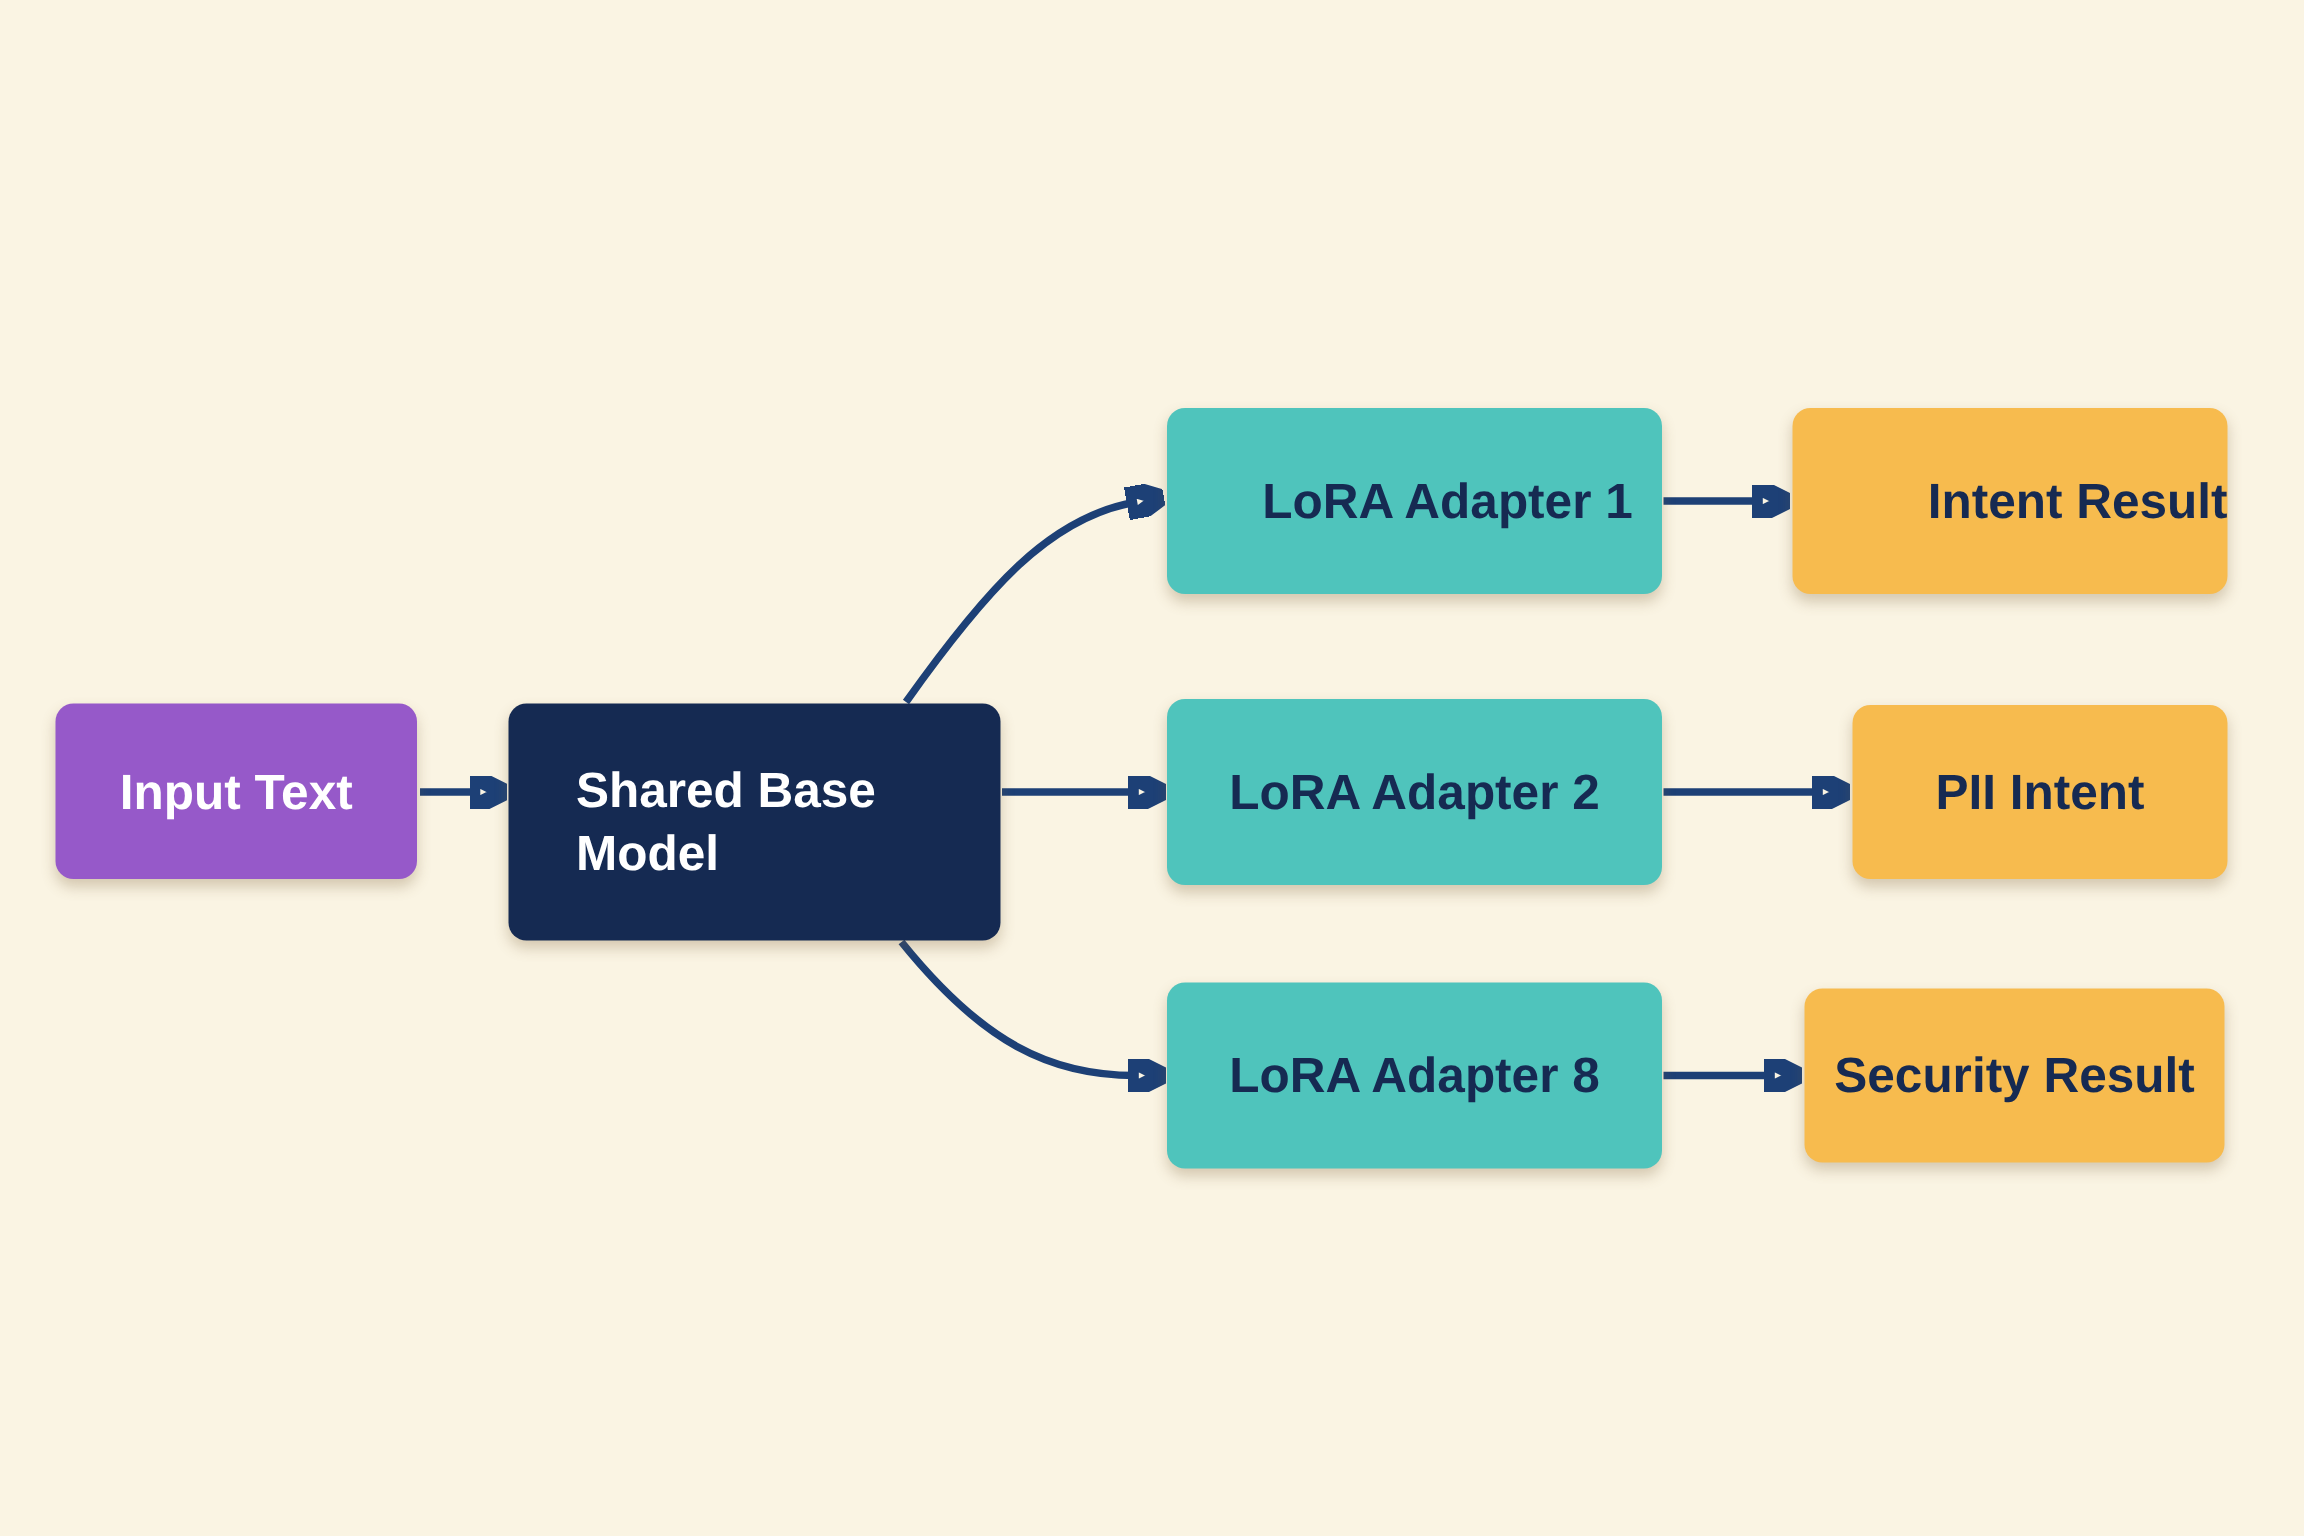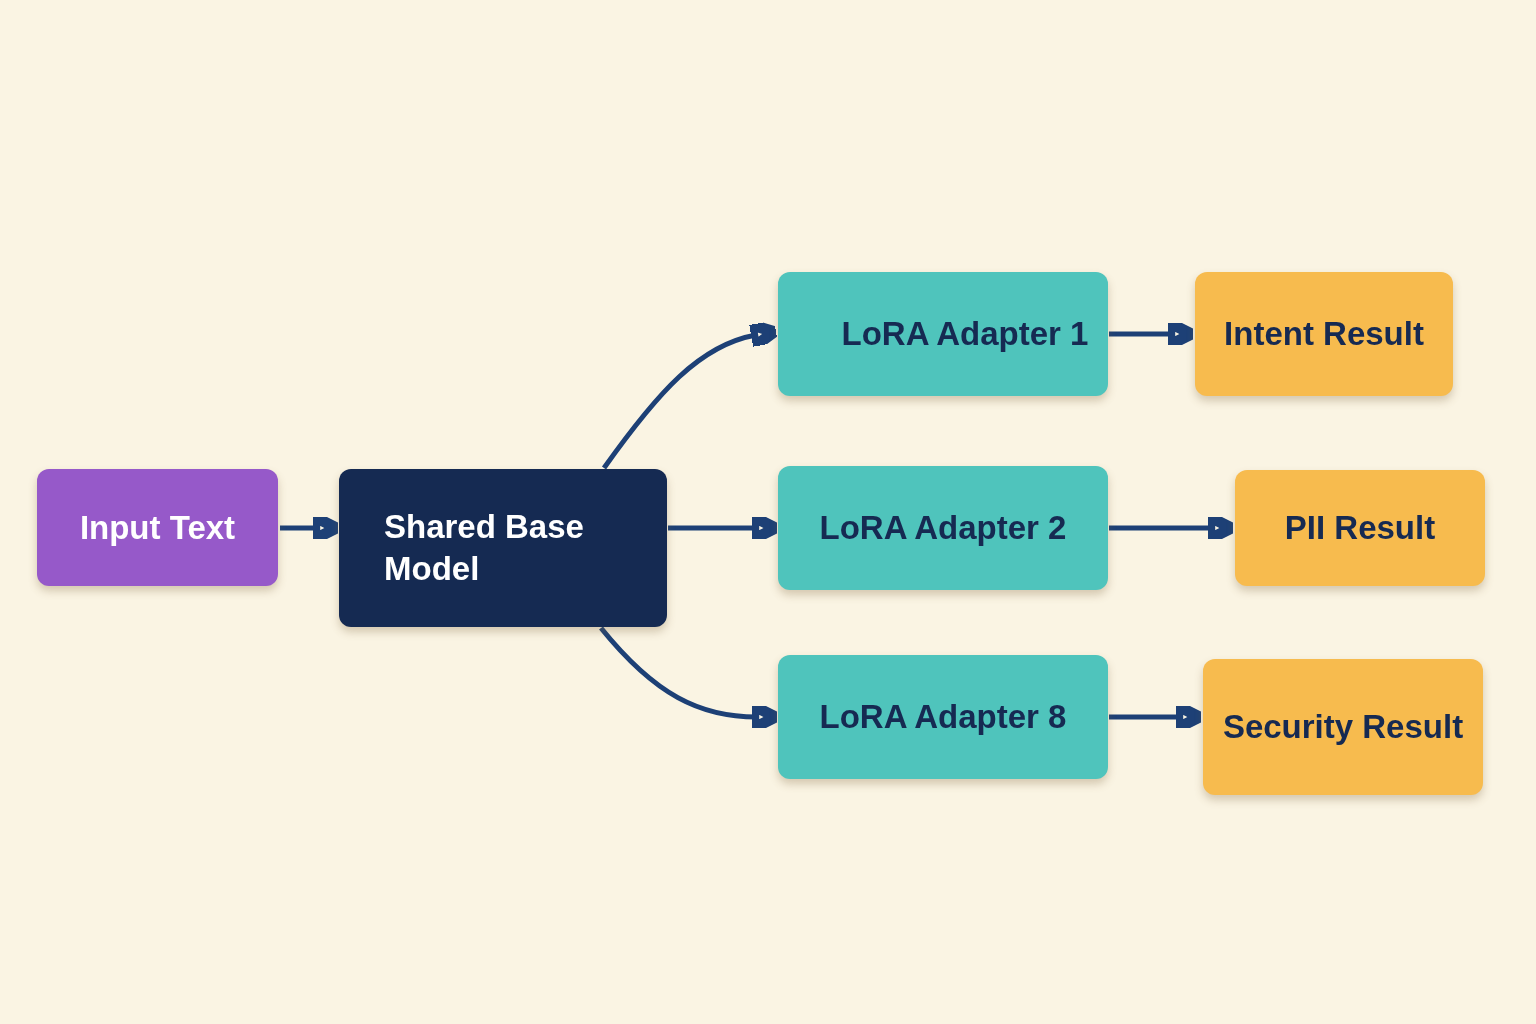--- a/index.html
+++ b/index.html
@@ -62,23 +62,23 @@
     color: var(--text_on_light);
     left: 778px; width: 330px; height: 124px;
   }
   .node-adapter-1 { top: 272px; padding-left: 44px; }
   .node-adapter-2 { top: 466px; }
   .node-adapter-3 { top: 655px; }
   .node-result {
     background: var(--node_result);
     color: var(--text_on_light);
   }
-  .node-result-intent   { left: 1195px; top: 272px; width: 258px; height: 124px; }
+  .node-result-intent   { left: 1195px; top: 272px; width: 290px; height: 124px; justify-content: flex-end; }
   .node-result-pii      { left: 1235px; top: 470px; width: 250px; height: 116px; }
-  .node-result-security { left: 1203px; top: 659px; width: 280px; height: 136px; }
+  .node-result-security { left: 1203px; top: 659px; width: 280px; height: 116px; }
 </style>
 </head>
 <body>
 
 <div class="canvas">
 
   <svg class="edges" width="1536" height="1024" viewBox="0 0 1536 1024" xmlns="http://www.w3.org/2000/svg">
     <defs>
       <marker id="arrowhead" viewBox="0 0 10 10" refX="1.5" refY="5" markerWidth="5" markerHeight="4.4" orient="auto-start-reverse">
         <path d="M0,0 L10,5 L0,10 z" fill="#1d4076" stroke="none"></path>
@@ -111,20 +111,20 @@
 
   <div class="node node-adapter node-adapter-3">
     <span class="label">LoRA Adapter 8</span>
   </div>
 
   <div class="node node-result node-result-intent">
     <span class="label">Intent Result</span>
   </div>
 
   <div class="node node-result node-result-pii">
-    <span class="label">PII Result</span>
+    <span class="label">PII Intent</span>
   </div>
 
   <div class="node node-result node-result-security">
     <span class="label">Security Result</span>
   </div>
 
 </div>
 
 </body></html>

